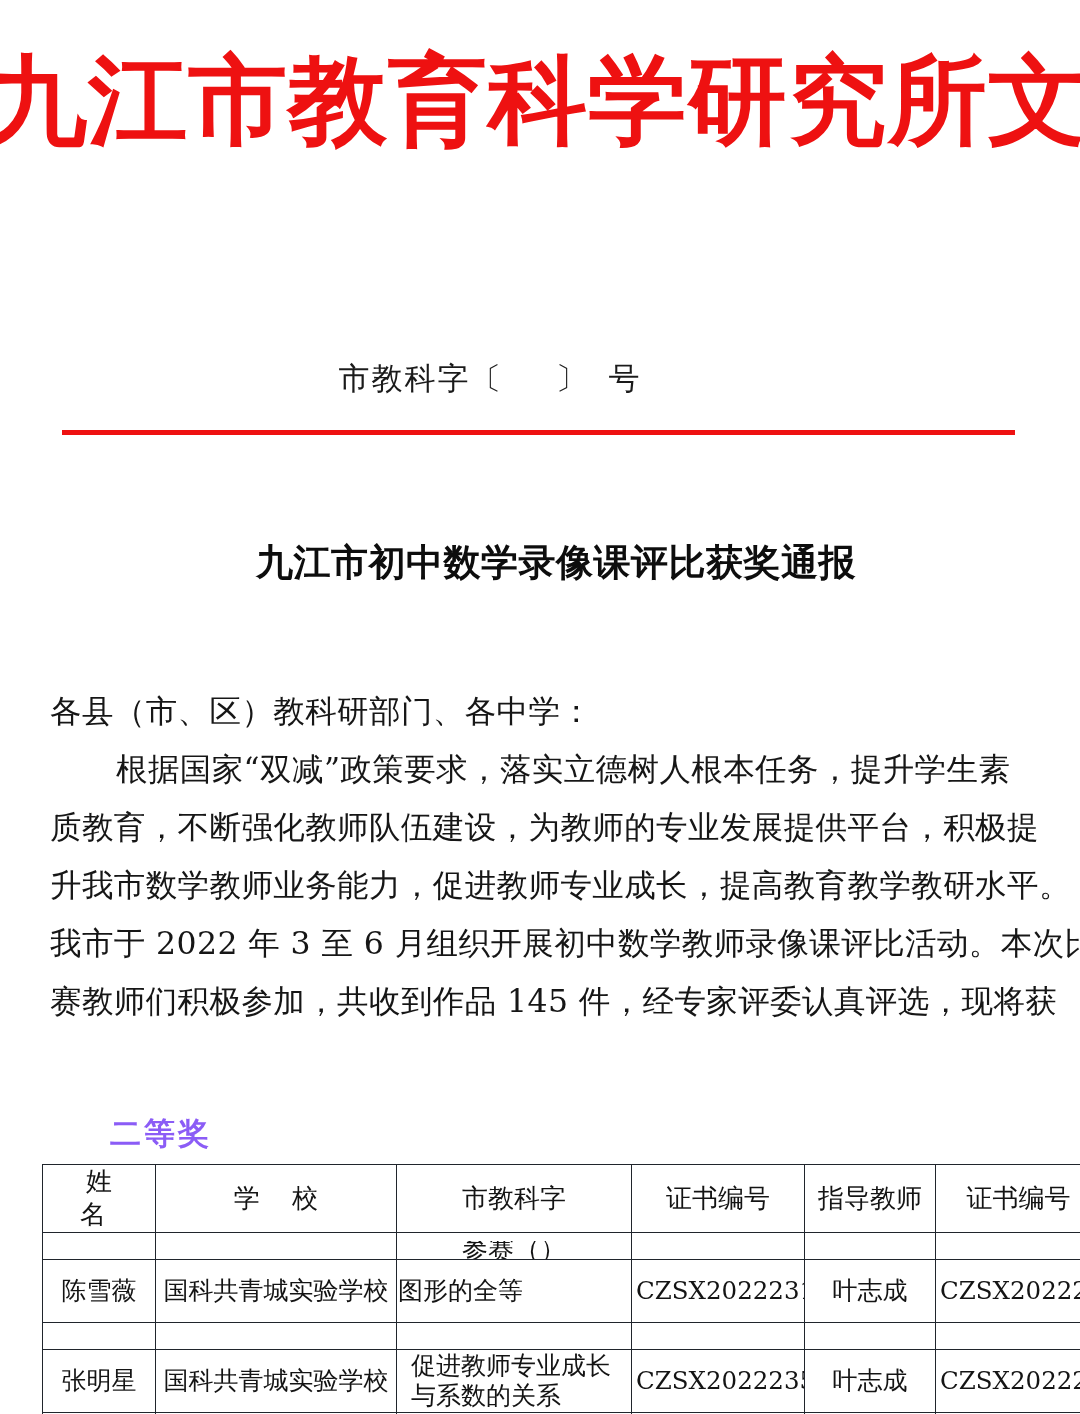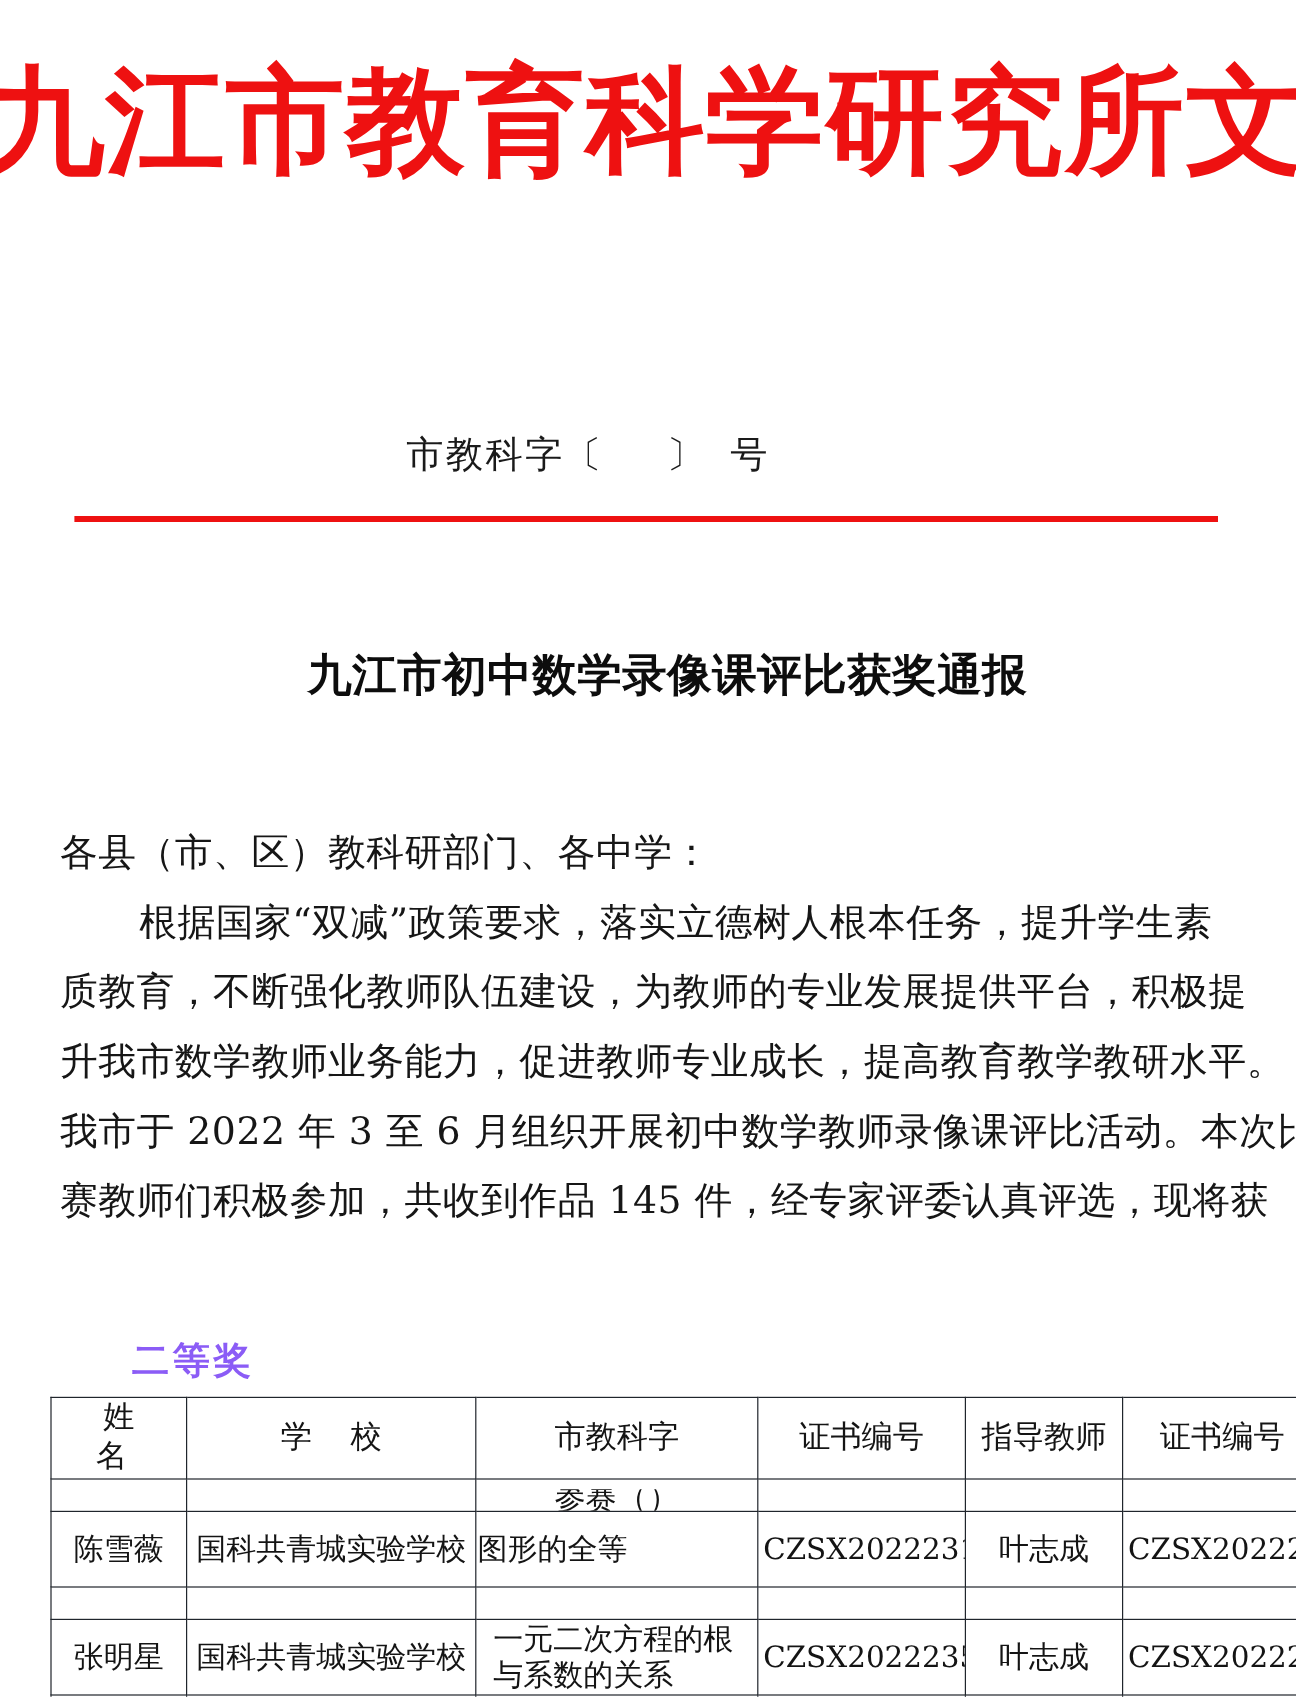--- a/index.html
+++ b/index.html
@@ -248,21 +248,21 @@
         <td class="col-topic"></td>
         <td class="col-cert1"></td>
         <td class="col-teacher"></td>
         <td class="col-cert2"></td>
       </tr>
 
       <tr class="data-row">
         <td class="col-name">张明星</td>
         <td class="col-school">国科共青城实验学校</td>
         <td class="col-topic topic-two-line" style="text-align:left; padding-left:14px;">
-          <div>一元二次方程的根</div>
+          <div>促进教师专业成长</div>
           <div>与系数的关系</div>
         </td>
         <td class="col-cert1 mono-cert">CZSX20222356</td>
         <td class="col-teacher">叶志成</td>
         <td class="col-cert2 mono-cert">CZSX20222501</td>
       </tr>
 
       <tr class="spacer-row">
         <td class="col-name"></td>
         <td class="col-school"></td>

